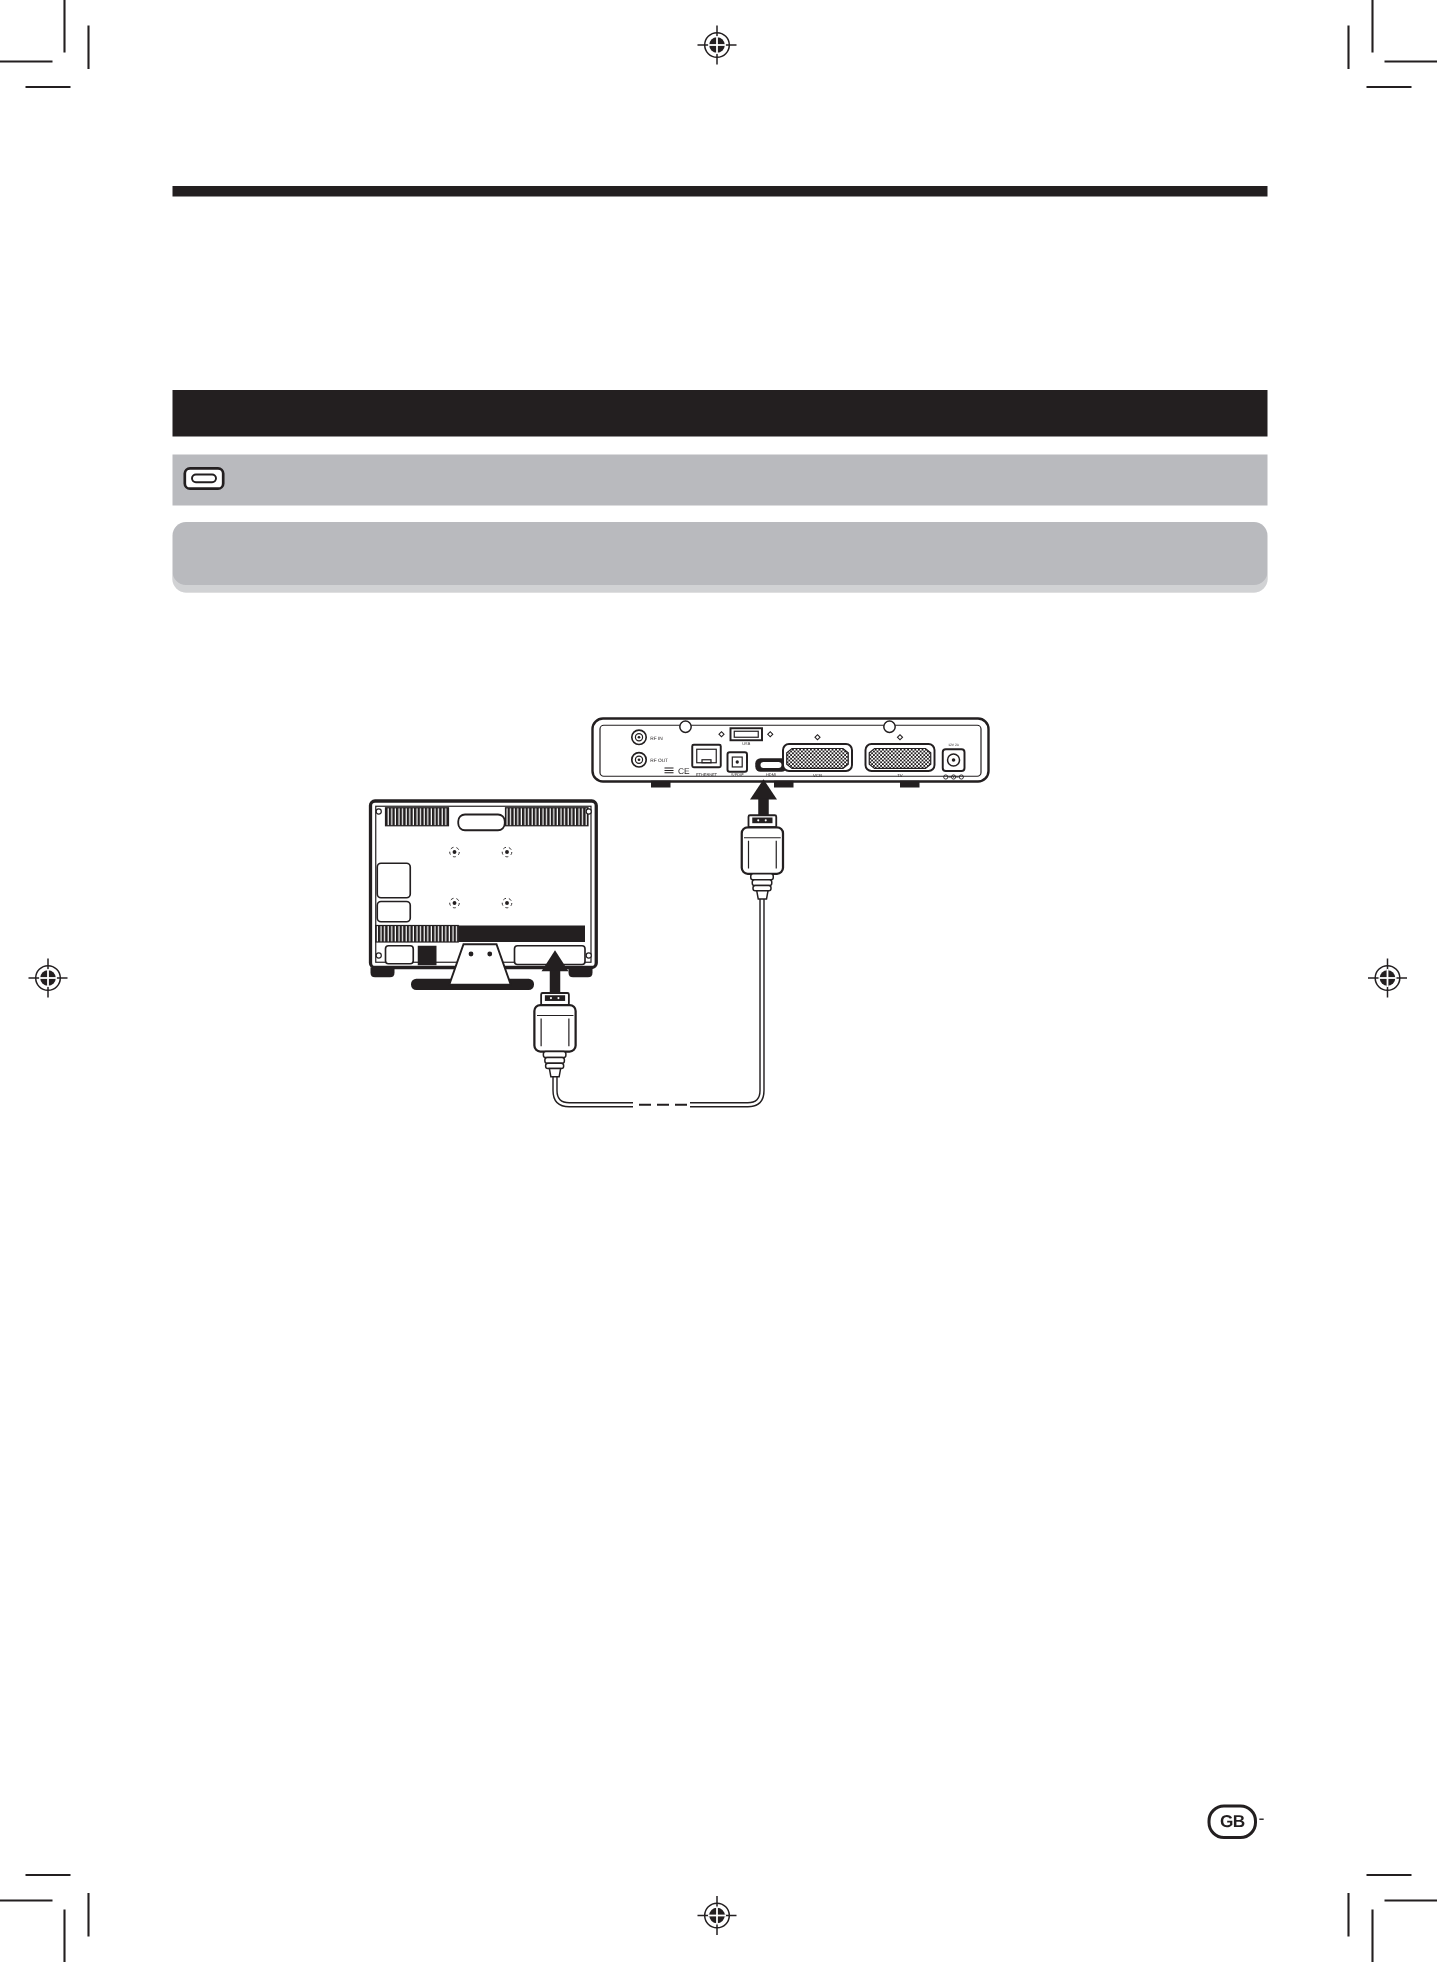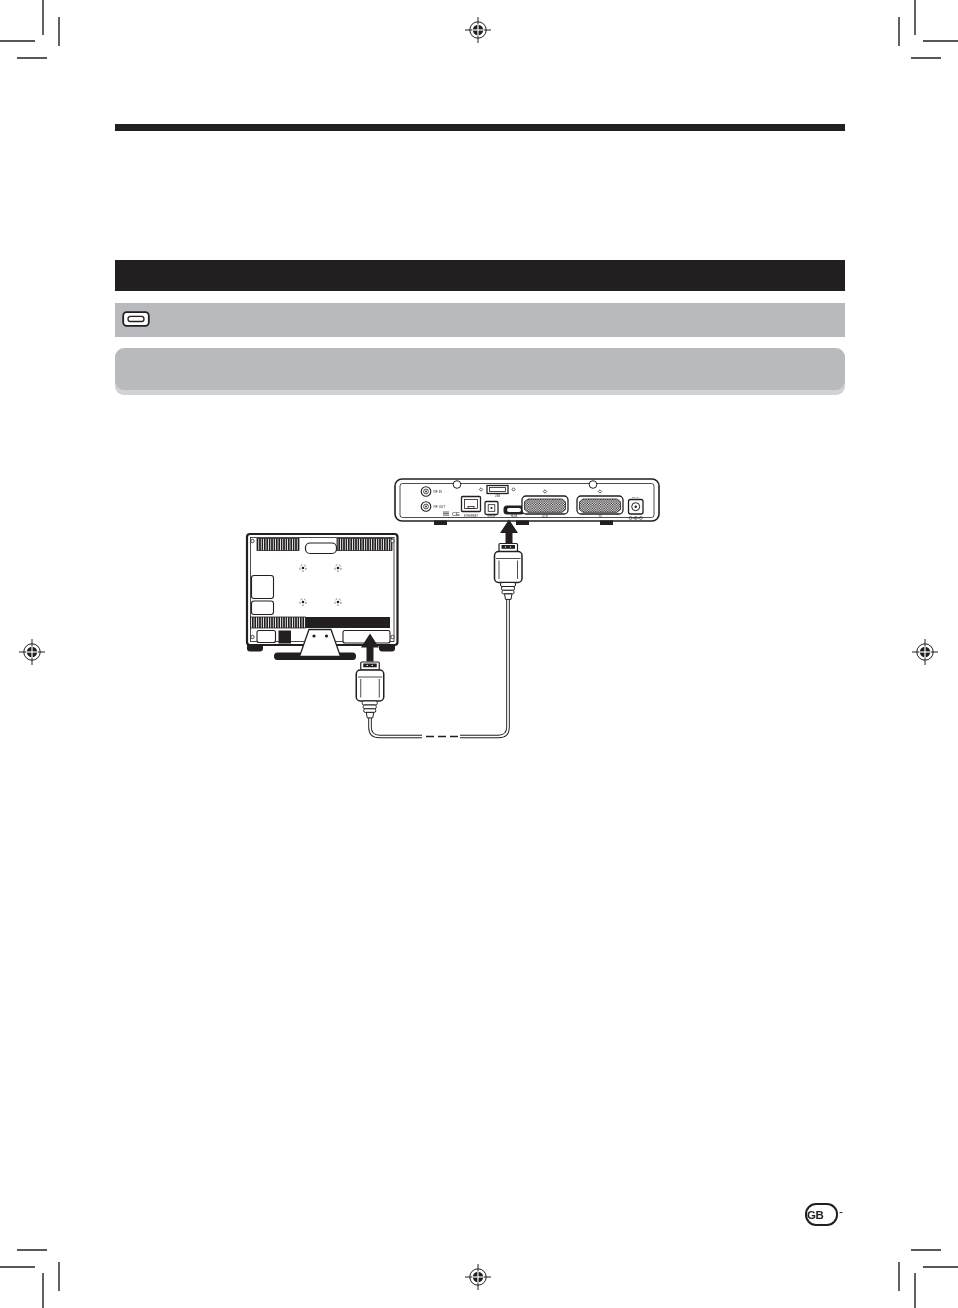--- a/index.html
+++ b/index.html
@@ -19,21 +19,21 @@
   .info-bar { position:absolute; left:115px; top:348px; width:730px; height:47px;
     background: var(--bar-gray, #b9babe); border-radius:9px;
     box-shadow: inset 0 -5px 0 rgba(255,255,255,0.35); }
   .diagram { position:absolute; left:235px; top:472px; width:435px; height:280px; color: var(--print-black,#231f20); }
   .diagram .s { stroke: currentColor; fill:#fff; }
   .diagram .f { fill: currentColor; stroke:none; }
   .diagram .n { fill:none; stroke: currentColor; }
   .diagram text { fill: currentColor; stroke:none; font-family:"Liberation Sans",sans-serif; }
   .gb-badge { position:absolute; left:805px; top:1203px; width:29px; height:19px;
     border:2px solid var(--print-black,#231f20); border-radius:11px;
-    display:flex; align-items:center; justify-content:flex-start;
+    display:flex; align-items:center; justify-content:center;
     font-weight:bold; font-size:11.5px; letter-spacing:-0.5px; }
   .page-dash { position:absolute; left:839px; top:1205px; font-size:12px; }
 </style>
 </head>
 <body>
 
 <div class="page">
 
   <svg class="regmarks" viewBox="0 0 958 1308" xmlns="http://www.w3.org/2000/svg">
     <defs>

